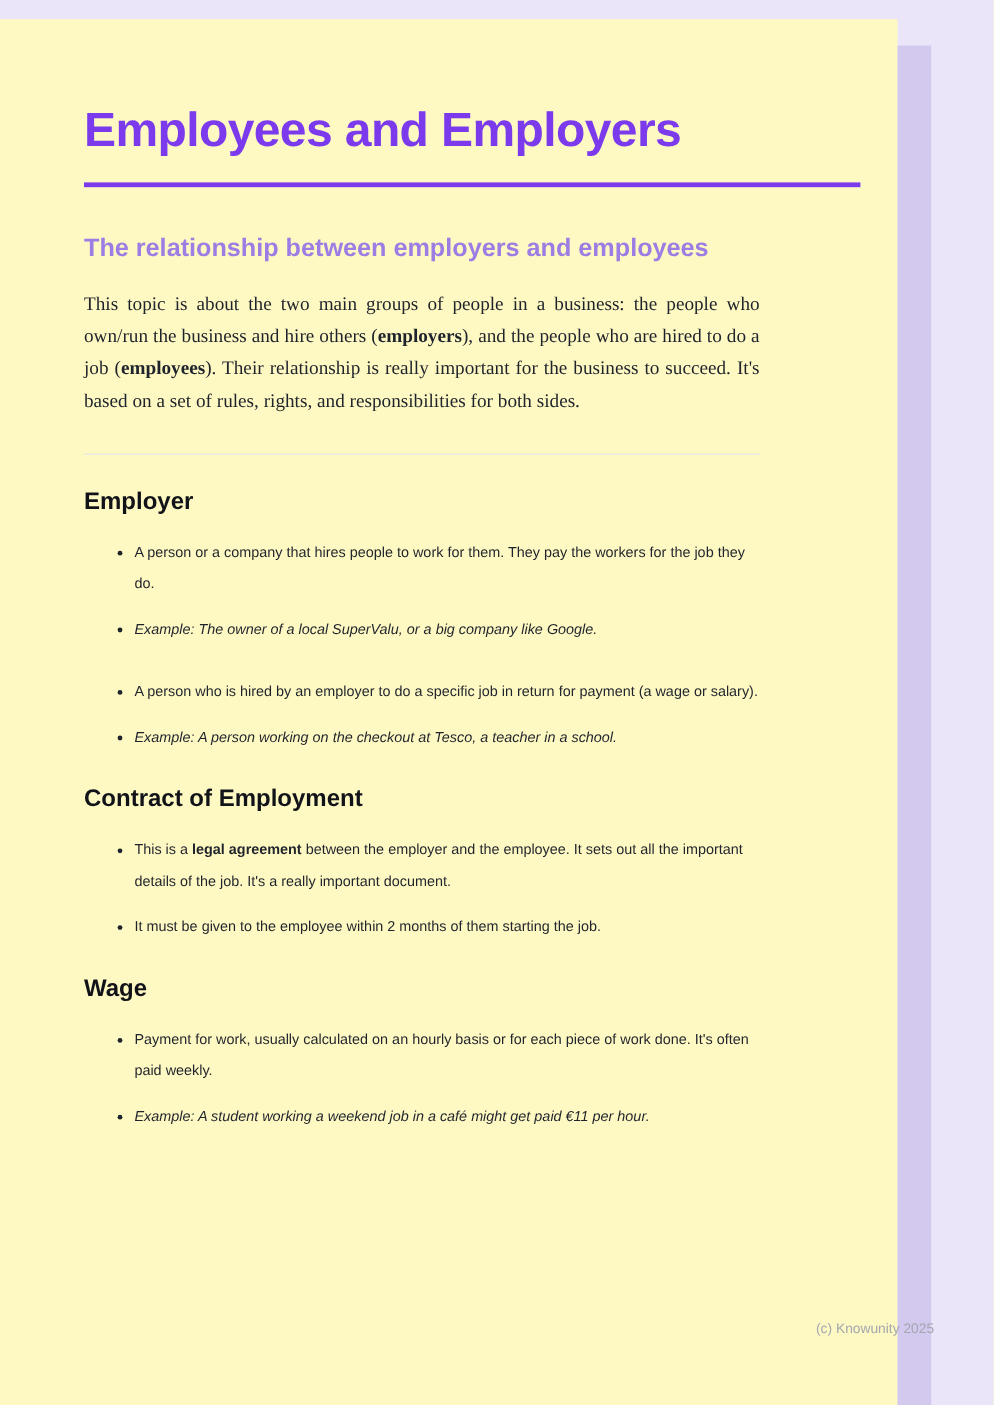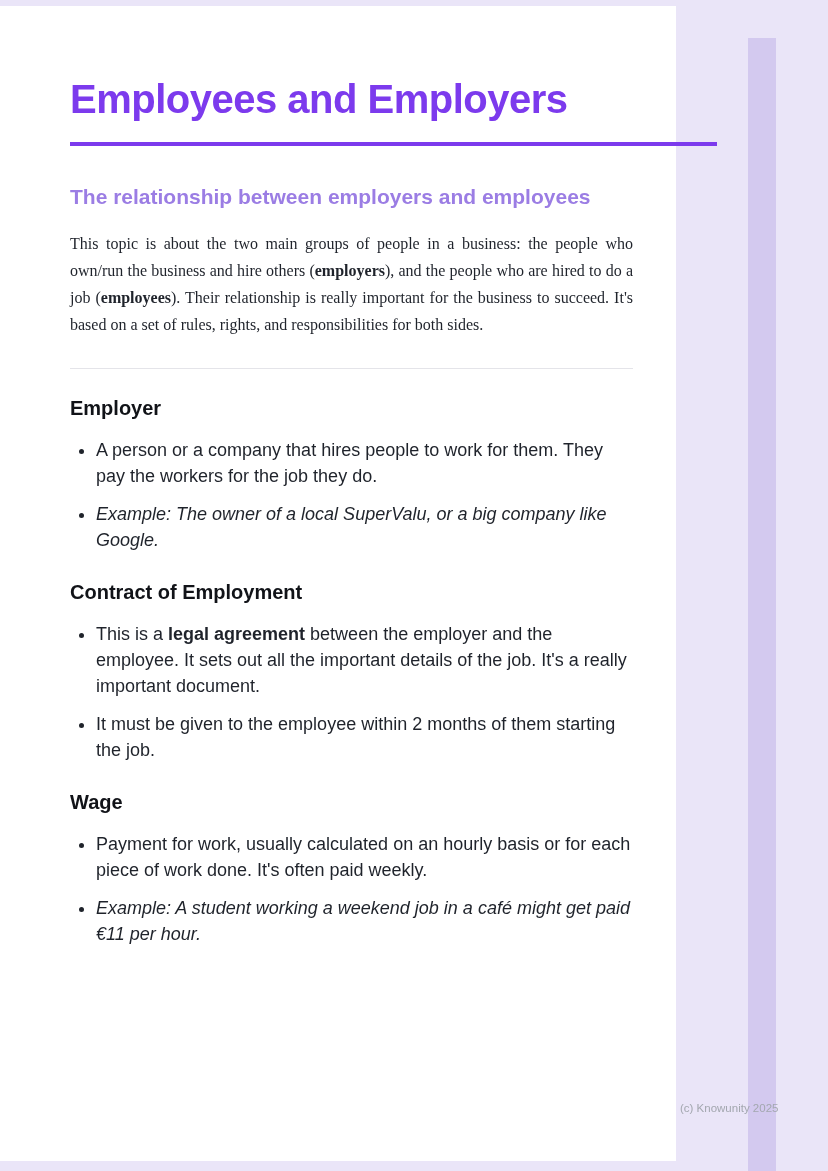--- a/index.html
+++ b/index.html
@@ -6,23 +6,23 @@
   html, body { width:828px; height:1171px; }
   body {
     position:relative;
     background:#EAE5F8;
     font-family:"Liberation Sans", sans-serif;
     color:#1F232B;
     overflow:hidden;
   }
   .sheet {
     position:absolute;
-    left:0; top:6px;
-    width:676px; height:1155px;
-    background:#ffffff;
+    left:0; top:16px;
+    width:748px; height:1155px;
+    background:#fef9c3;
   }
   .side-strip {
     position:absolute;
     left:748px; top:38px;
     width:28px; height:1133px;
     background:#D3C9EF;
   }
   .content {
     padding:70px 0 0 70px;
     width:717px;
@@ -70,24 +70,25 @@
     color:#111318;
     line-height:1.3;
   }
   .bullets {
     margin:16px 0 26px 0;
     padding-left:26px;
     width:563px;
     list-style:disc;
   }
   .bullets li {
-    font-size:18px;
+    font-size:12px;
     line-height:26px;
     margin-bottom:12px;
     color:#1F232B;
+    margin-left:16px;
   }
   .bullets li.italic { font-style:italic; }
   strong { font-weight:700; }
   .footer {
     position:absolute;
     left:680px; top:1102px;
     font-size:11.5px;
     color:#A3A7AF;
     z-index:5;
     white-space:nowrap;
@@ -110,20 +111,24 @@
     <hr class="divider">
 
     <section>
 
       <h3 class="term">Employer</h3>
       <ul class="bullets">
         <li><span>A person or a company that hires people to work for them. They pay the workers for the job they do.</span></li>
         <li class="italic"><span>Example: The owner of a local SuperValu, or a big company like Google.</span></li>
       </ul>
 
+      <ul class="bullets">
+        <li><span>A person who is hired by an employer to do a specific job in return for payment (a wage or salary).</span></li>
+        <li class="italic"><span>Example: A person working on the checkout at Tesco, a teacher in a school.</span></li>
+      </ul>
 
       <h3 class="term">Contract of Employment</h3>
       <ul class="bullets">
         <li><span>This is a </span><strong>legal agreement</strong><span> between the employer and the employee. It sets out all the important details of the job. It's a really important document.</span></li>
         <li><span>It must be given to the employee within 2 months of them starting the job.</span></li>
       </ul>
 
       <h3 class="term">Wage</h3>
       <ul class="bullets">
         <li><span>Payment for work, usually calculated on an hourly basis or for each piece of work done. It's often paid weekly.</span></li>

